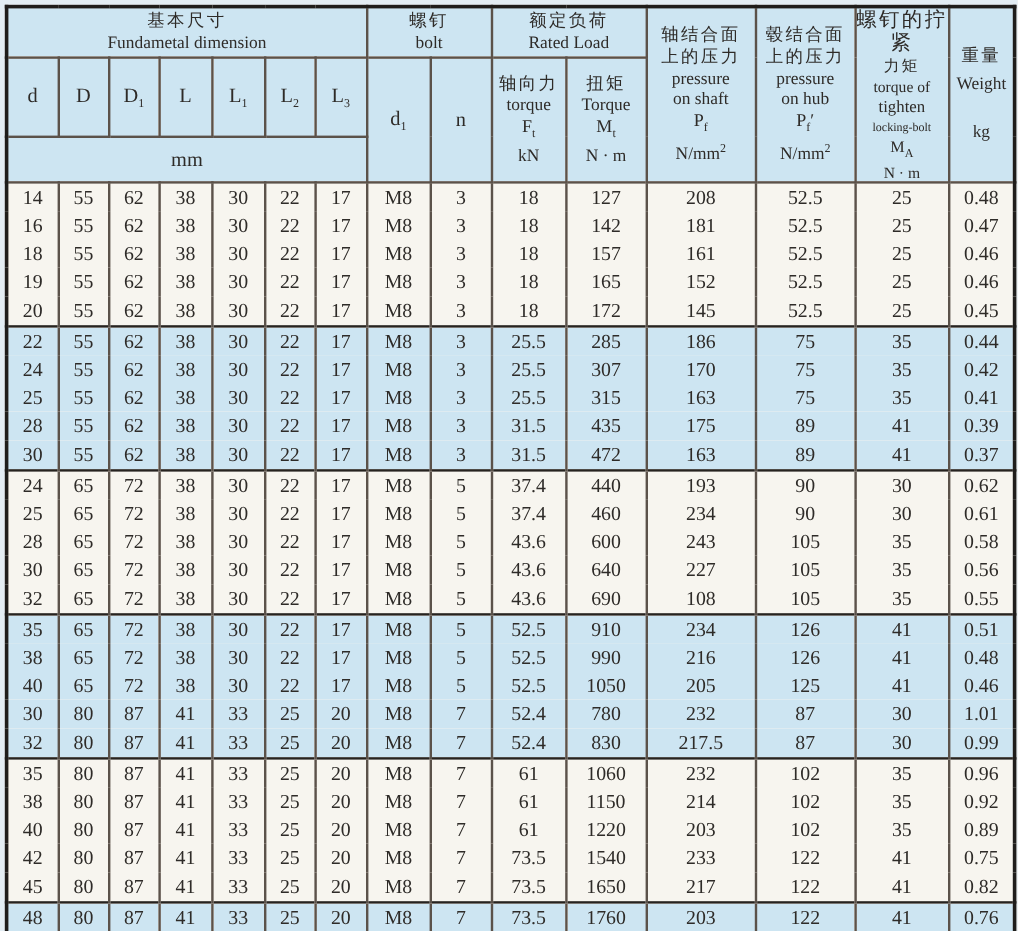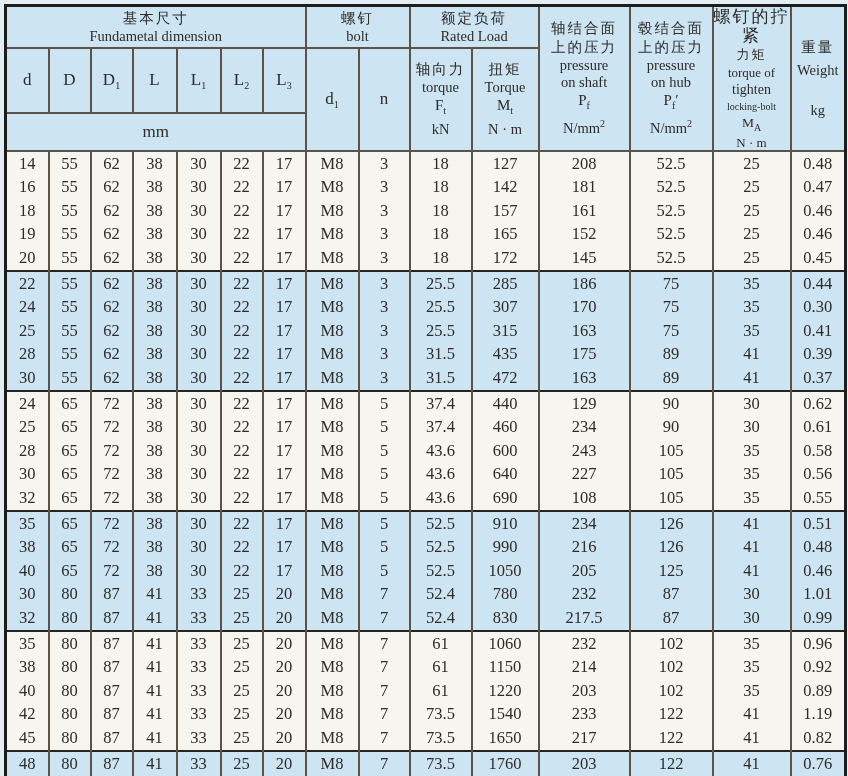--- a/index.html
+++ b/index.html
@@ -251,21 +251,21 @@
         <td>30</td>
         <td>22</td>
         <td>17</td>
         <td>M8</td>
         <td>3</td>
         <td>25.5</td>
         <td>307</td>
         <td>170</td>
         <td>75</td>
         <td>35</td>
-        <td>0.30</td>
+        <td>0.42</td>
       </tr>
       <tr class="blue">
         <td>25</td>
         <td>55</td>
         <td>62</td>
         <td>38</td>
         <td>30</td>
         <td>22</td>
         <td>17</td>
         <td>M8</td>
@@ -316,21 +316,21 @@
         <td>65</td>
         <td>72</td>
         <td>38</td>
         <td>30</td>
         <td>22</td>
         <td>17</td>
         <td>M8</td>
         <td>5</td>
         <td>37.4</td>
         <td>440</td>
-        <td>129</td>
+        <td>193</td>
         <td>90</td>
         <td>30</td>
         <td>0.62</td>
       </tr>
       <tr class="white">
         <td>25</td>
         <td>65</td>
         <td>72</td>
         <td>38</td>
         <td>30</td>
@@ -540,21 +540,21 @@
         <td>33</td>
         <td>25</td>
         <td>20</td>
         <td>M8</td>
         <td>7</td>
         <td>73.5</td>
         <td>1540</td>
         <td>233</td>
         <td>122</td>
         <td>41</td>
-        <td>1.19</td>
+        <td>0.75</td>
       </tr>
       <tr class="white">
         <td>45</td>
         <td>80</td>
         <td>87</td>
         <td>41</td>
         <td>33</td>
         <td>25</td>
         <td>20</td>
         <td>M8</td>

